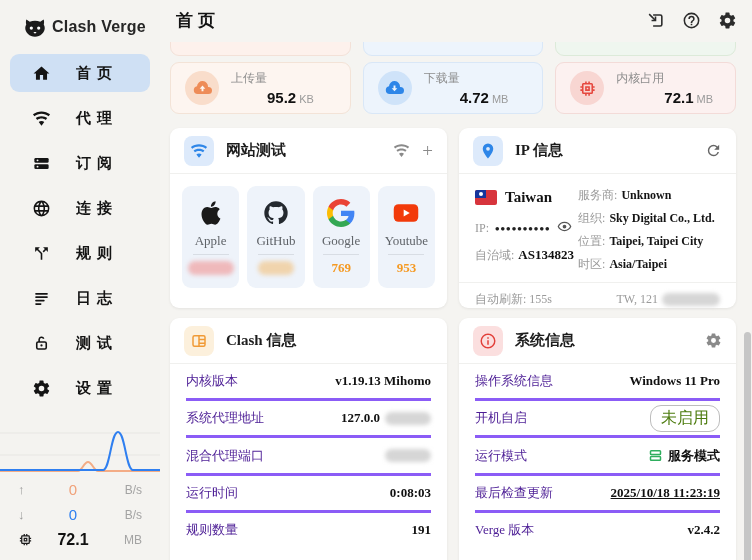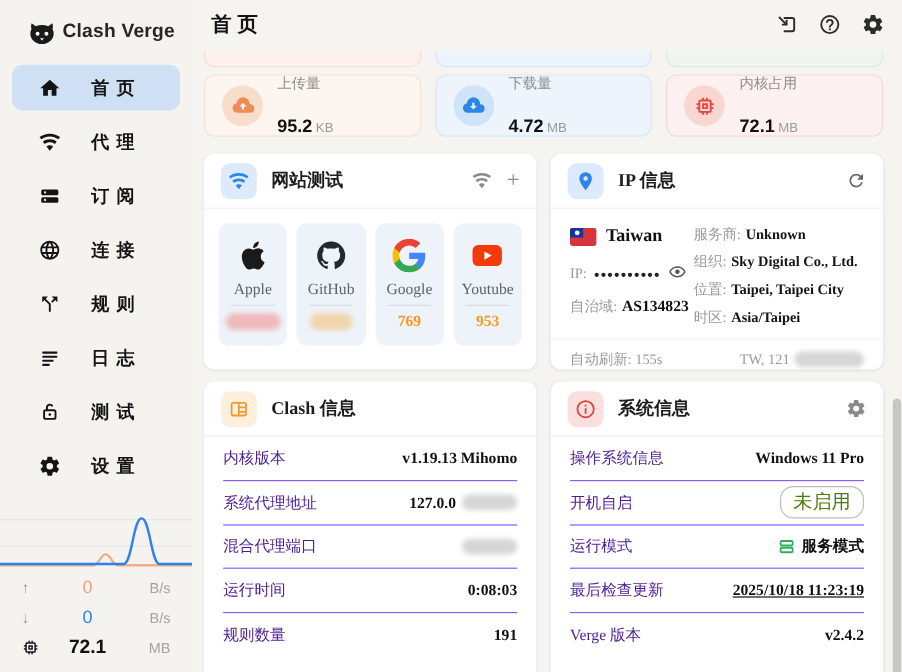--- a/index.html
+++ b/index.html
@@ -52,21 +52,21 @@
   .stat-row { display:flex; gap:12px; margin-top:6px; }
   .stat-card { flex:1; height:52px; border-radius:9px; display:flex; align-items:center; padding:0 14px; }
   .stat-card.up { background:#fdf5f0; border:1px solid #f3e3d7; }
   .stat-card.down { background:#edf4fc; border:1px solid #d9e7f7; }
   .stat-card.kernel { background:#fcf1f0; border:1px solid #f3dbd8; }
   .stat-ico { width:34px; height:34px; border-radius:50%; display:flex; align-items:center; justify-content:center; }
   .stat-card.up .stat-ico { background:#f9ddcb; color:#ee8c58; }
   .stat-card.down .stat-ico { background:#cfe3f9; color:#2e86e8; }
   .stat-card.kernel .stat-ico { background:#f8d6d2; color:#e5483f; }
   .stat-ico svg { width:19px; height:19px; }
-  .stat-txt { margin-left:12px; display:flex; flex-direction:column; }
+  .stat-txt { margin-left:12px; display:flex; flex-direction:row; }
   .stat-label { font-size:12px; color:#8d8d8d; }
   .stat-value { font-size:15px; font-weight:bold; color:#111; line-height:16px;margin-top:20px; }
   .stat-unit { font-size:11px; color:#9a9a9a; font-weight:normal; margin-left:3px; }
 
   
   .grid { display:flex; gap:12px; margin-top:14px;font-family:Liberation Serif, serif; }
   .col { flex:1; display:flex; flex-direction:column; gap:10px; min-width:0; }
   .card { background:#fff; border-radius:9px; box-shadow:0 1px 3px rgba(0,0,0,.07); }
   .card.h180 { height:180px; }
   .card.h230 { height:284px; }
@@ -110,21 +110,21 @@
   .asn-row { margin-top:9px; font-size:12px; color:#9a9a9a; }
   .asn-row b { color:#111; font-size:13px; margin-left:4px; }
   .kv { font-size:12px; color:#9a9a9a; line-height:19px; white-space:nowrap; }
   .kv b { color:#151515; font-weight:bold; margin-left:4px; }
   .ip-foot { border-top:1px solid #f0f0ee; margin:2px 0 0 0; padding:8px 16px; display:flex; align-items:center; font-size:12px; color:#9a9a9a; }
   .ip-foot-right { margin-left:auto; display:flex; align-items:center; gap:4px; }
 
   
   .rows { display:flex; flex-direction:column; padding:0 16px; height:183px; }
   .irow { flex:1; display:flex; align-items:center; }
-  .irow + .irow { border-top:1px solid #8b5cf6; }
+  .irow + .irow { border-top:3px solid #8b5cf6; }
   .irow-label { font-size:13px; color:#4c1d95; }
   .irow-val { margin-left:auto; font-size:13px; font-weight:bold; color:#111; display:flex; align-items:center; gap:5px; }
   .chip { border:1px solid #bdbdbd; border-radius:11px; padding:2px 10px; font-size:16px; font-weight:normal; color:#4d7c0f; }
   .link-val { text-decoration:underline; cursor:pointer; }
   .svc-ico { color:#2fae5e; display:flex; } .svc-ico svg { width:15px; height:15px; }
 </style>
 </head>
 <body>
 
 <div class="app">

